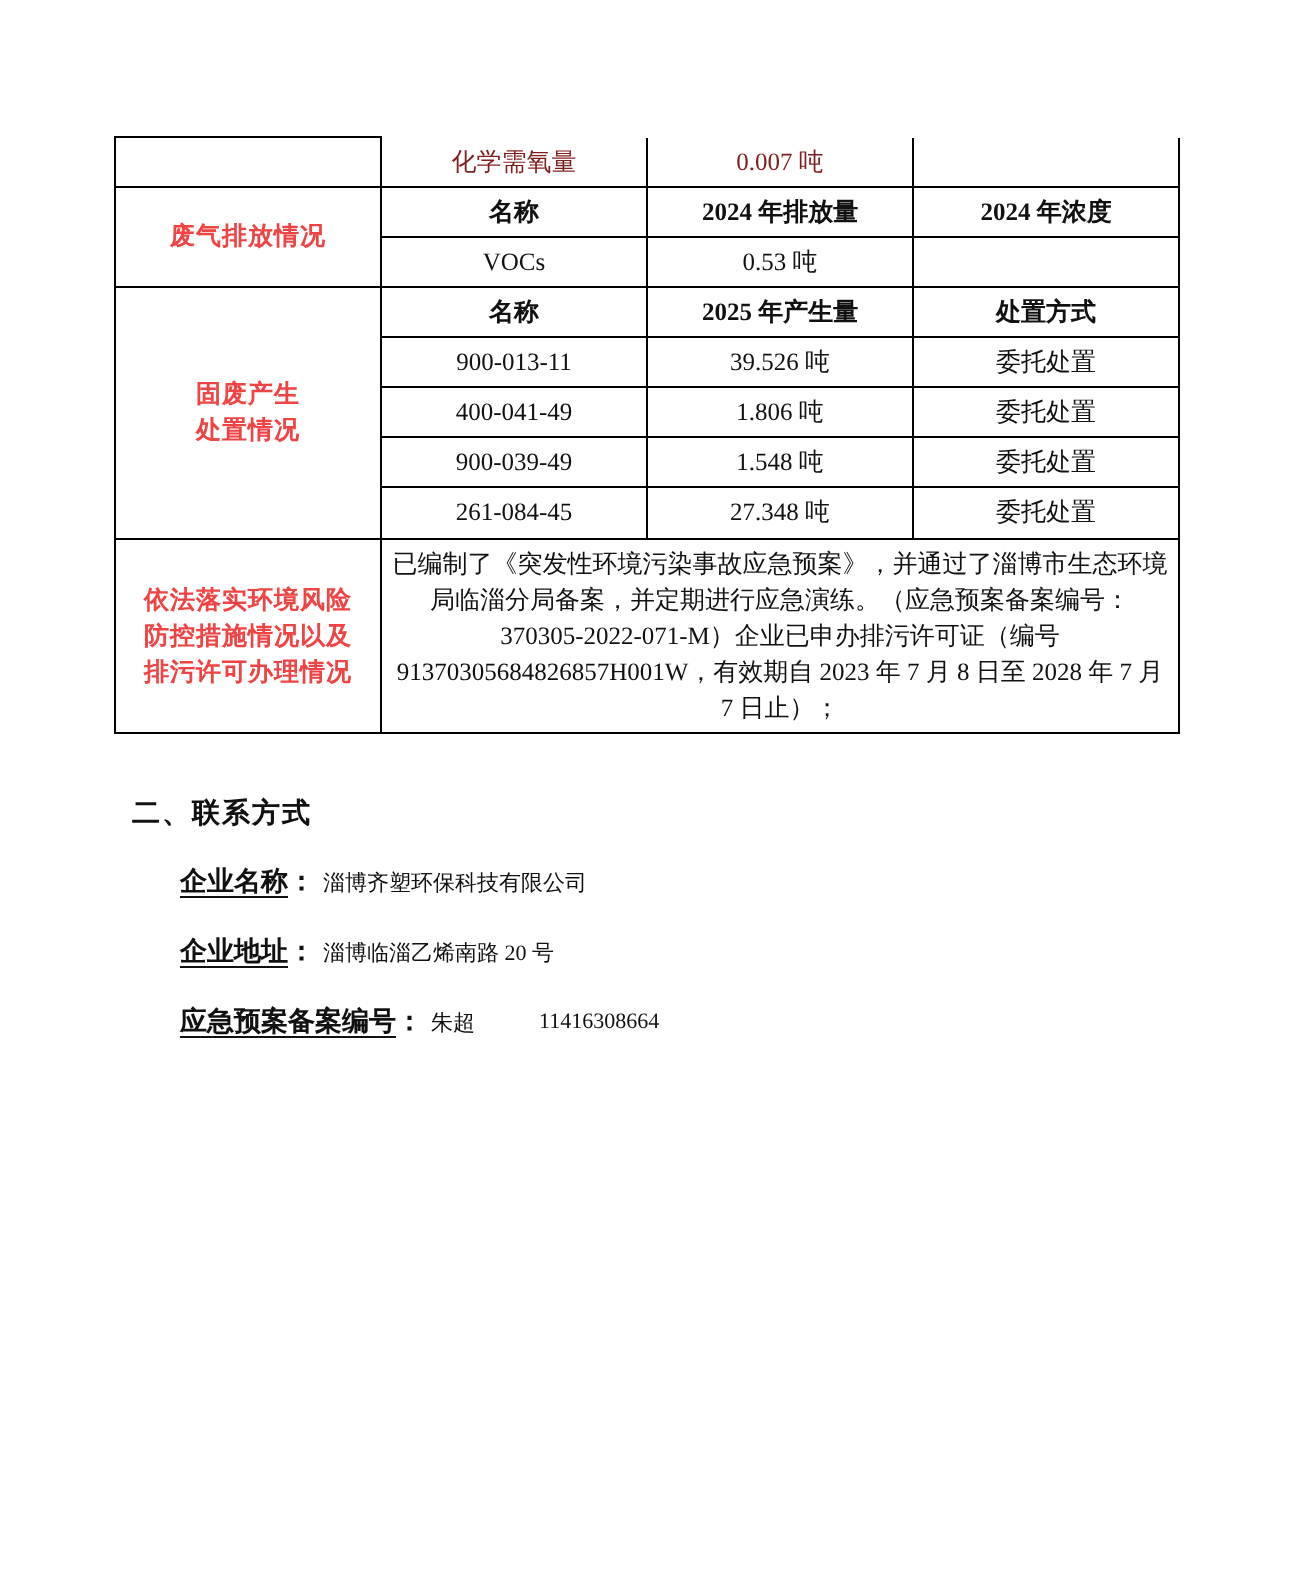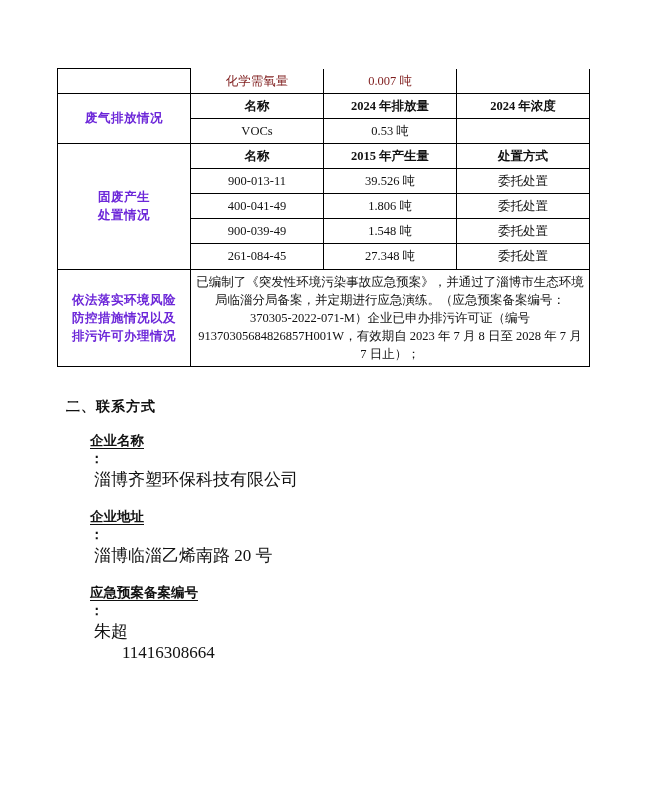--- a/index.html
+++ b/index.html
@@ -35,21 +35,21 @@
     line-height: 1.45;
     padding: 3px 4px;
     vertical-align: middle;
     text-align: center;
     font-family: "Liberation Serif", "DejaVu Serif", serif;
   }
   td.label-cell {
     font-weight: bold;
     letter-spacing: 0.5px;
     font-size: 12.5px;
-    color: #6d28d9;
+    color: #ef4444;
   }
   td.header-cell {
     font-weight: bold;
     font-size: 12.5px;
   }
   td.faded {
     color: #7f1d1d;
     border-left: 1px solid #000000;
     border-right: 1px solid #000000;
   }
@@ -80,37 +80,36 @@
     letter-spacing: 1px;
   }
   .contact-block {
     position: absolute;
     left: 90px;
     top: 432px;
     width: 500px;
   }
   .contact-row {
     display: flex;
-    align-items: flex-start;
+    align-items: center;
     margin-bottom: 17px;
     font-size: 13.5px;
-    flex-direction: column;
   }
   .contact-label {
     font-weight: bold;
     text-decoration: underline;
     text-underline-offset: 3px;
     white-space: nowrap;
   }
   .contact-colon {
     font-weight: bold;
   }
   .contact-value {
     margin-left: 4px;
-    font-size: 17px;
+    font-size: 11px;
   }
   .phone {
     margin-left: 32px;
   }
 </style>
 </head>
 <body>
 
 <div class="page">
 
@@ -138,21 +137,21 @@
       </tr>
       <tr>
         <td>VOCs</td>
         <td>0.53 吨</td>
         <td></td>
       </tr>
 
       <tr>
         <td class="label-cell vlabel-multi" rowspan="5">固废产生<br>处置情况</td>
         <td class="header-cell">名称</td>
-        <td class="header-cell">2015 年产生量</td>
+        <td class="header-cell">2025 年产生量</td>
         <td class="header-cell">处置方式</td>
       </tr>
       <tr>
         <td>900-013-11</td>
         <td>39.526 吨</td>
         <td>委托处置</td>
       </tr>
       <tr>
         <td>400-041-49</td>
         <td>1.806 吨</td>

